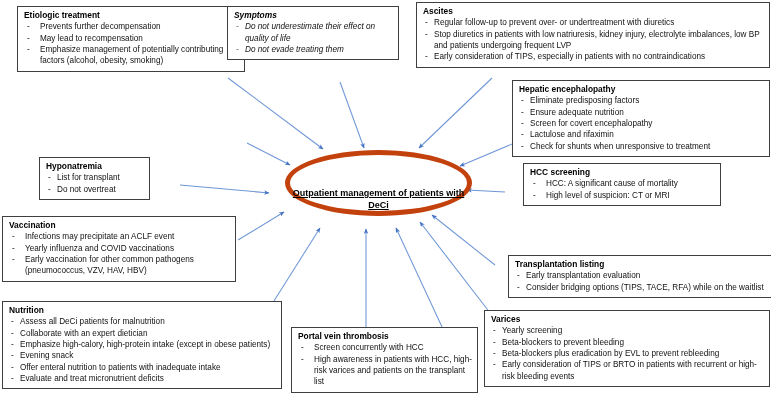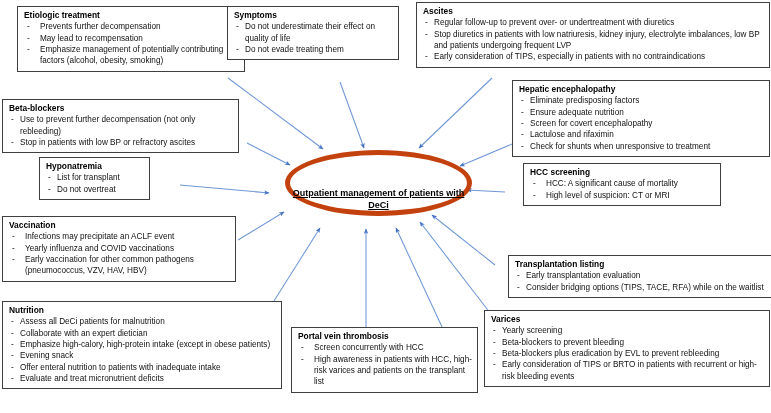--- a/index.html
+++ b/index.html
@@ -113,21 +113,21 @@
 
   <div class="node-box" style="left:17px; top:6px; width:228px;">
     <div class="node-title">Etiologic treatment</div>
     <ul class="bullets wide">
       <li>Prevents further decompensation</li>
       <li>May lead to recompensation</li>
       <li>Emphasize management of potentially contributing factors (alcohol, obesity, smoking)</li>
     </ul>
   </div>
 
-  <div class="node-box" style="left:227px; top:6px; width:172px;">
+  <div class="node-box" style="left:227px; top:6px; width:172px;font-style:italic;">
     <div class="node-title">Symptoms</div>
     <ul class="bullets">
       <li>Do not underestimate their effect on quality of life</li>
       <li>Do not evade treating them</li>
     </ul>
   </div>
 
   <div class="node-box" style="left:416px; top:2px; width:354px;">
     <div class="node-title">Ascites</div>
     <ul class="bullets">
@@ -141,27 +141,20 @@
     <div class="node-title">Hepatic encephalopathy</div>
     <ul class="bullets">
       <li>Eliminate predisposing factors</li>
       <li>Ensure adequate nutrition</li>
       <li>Screen for covert encephalopathy</li>
       <li>Lactulose and rifaximin</li>
       <li>Check for shunts when unresponsive to treatment</li>
     </ul>
   </div>
 
-  <div class="node-box" style="left:2px; top:99px; width:237px;">
-    <div class="node-title">Beta-blockers</div>
-    <ul class="bullets">
-      <li>Use to prevent further decompensation (not only rebleeding)</li>
-      <li>Stop in patients with low BP or refractory ascites</li>
-    </ul>
-  </div>
 
   <div class="node-box" style="left:39px; top:157px; width:111px;">
     <div class="node-title">Hyponatremia</div>
     <ul class="bullets">
       <li>List for transplant</li>
       <li>Do not overtreat</li>
     </ul>
   </div>
 
   <div class="node-box" style="left:523px; top:163px; width:198px;">

